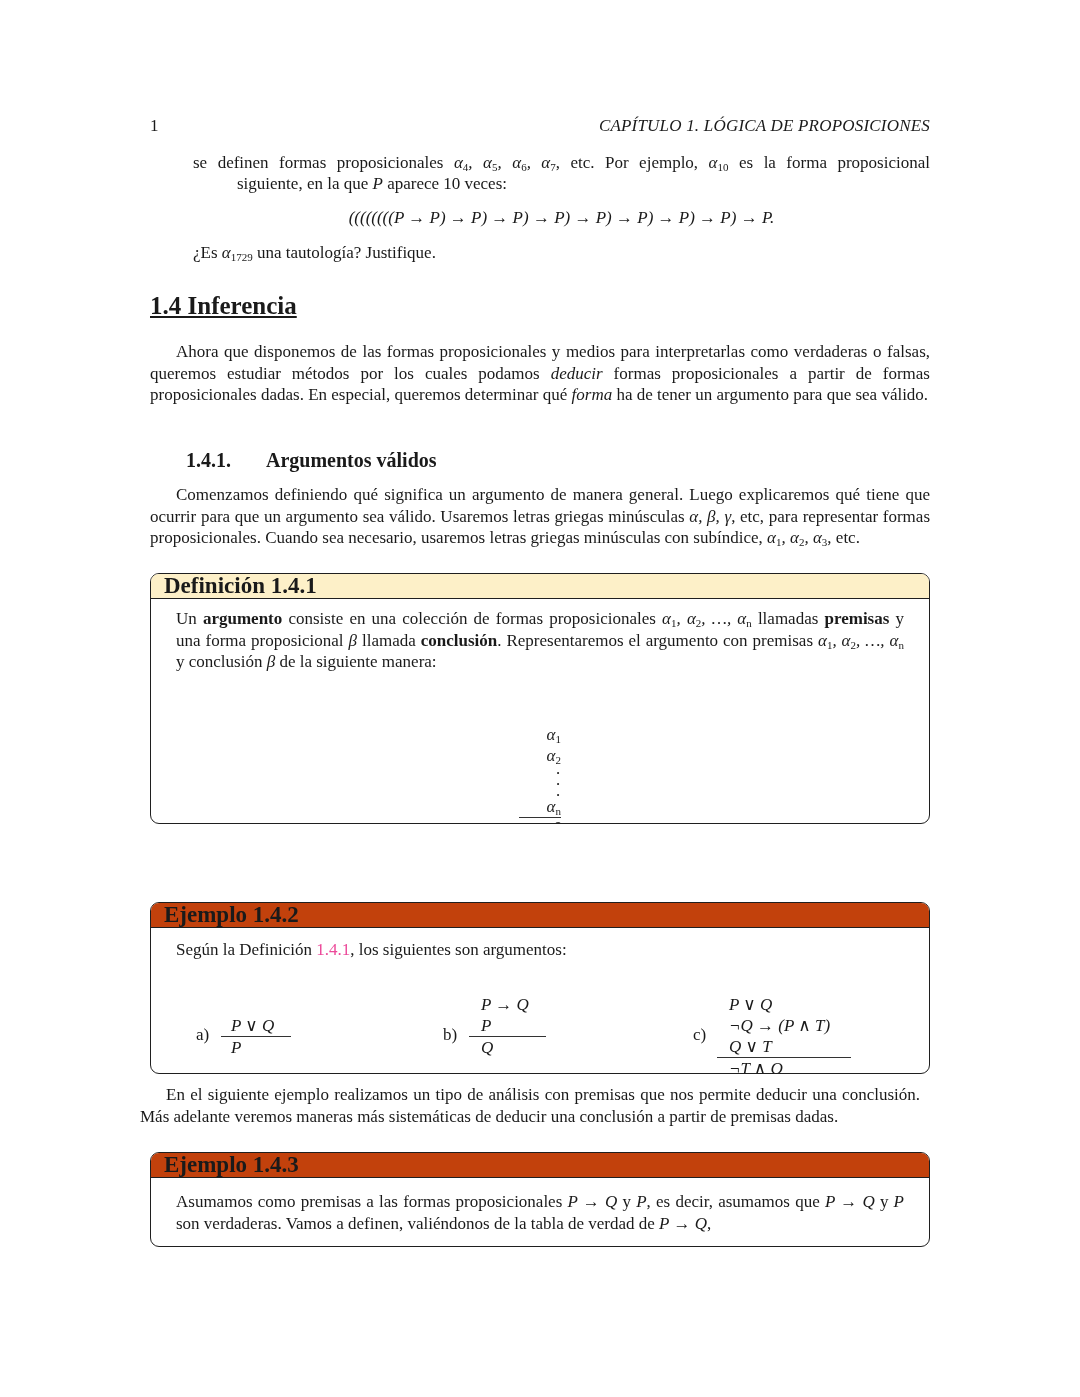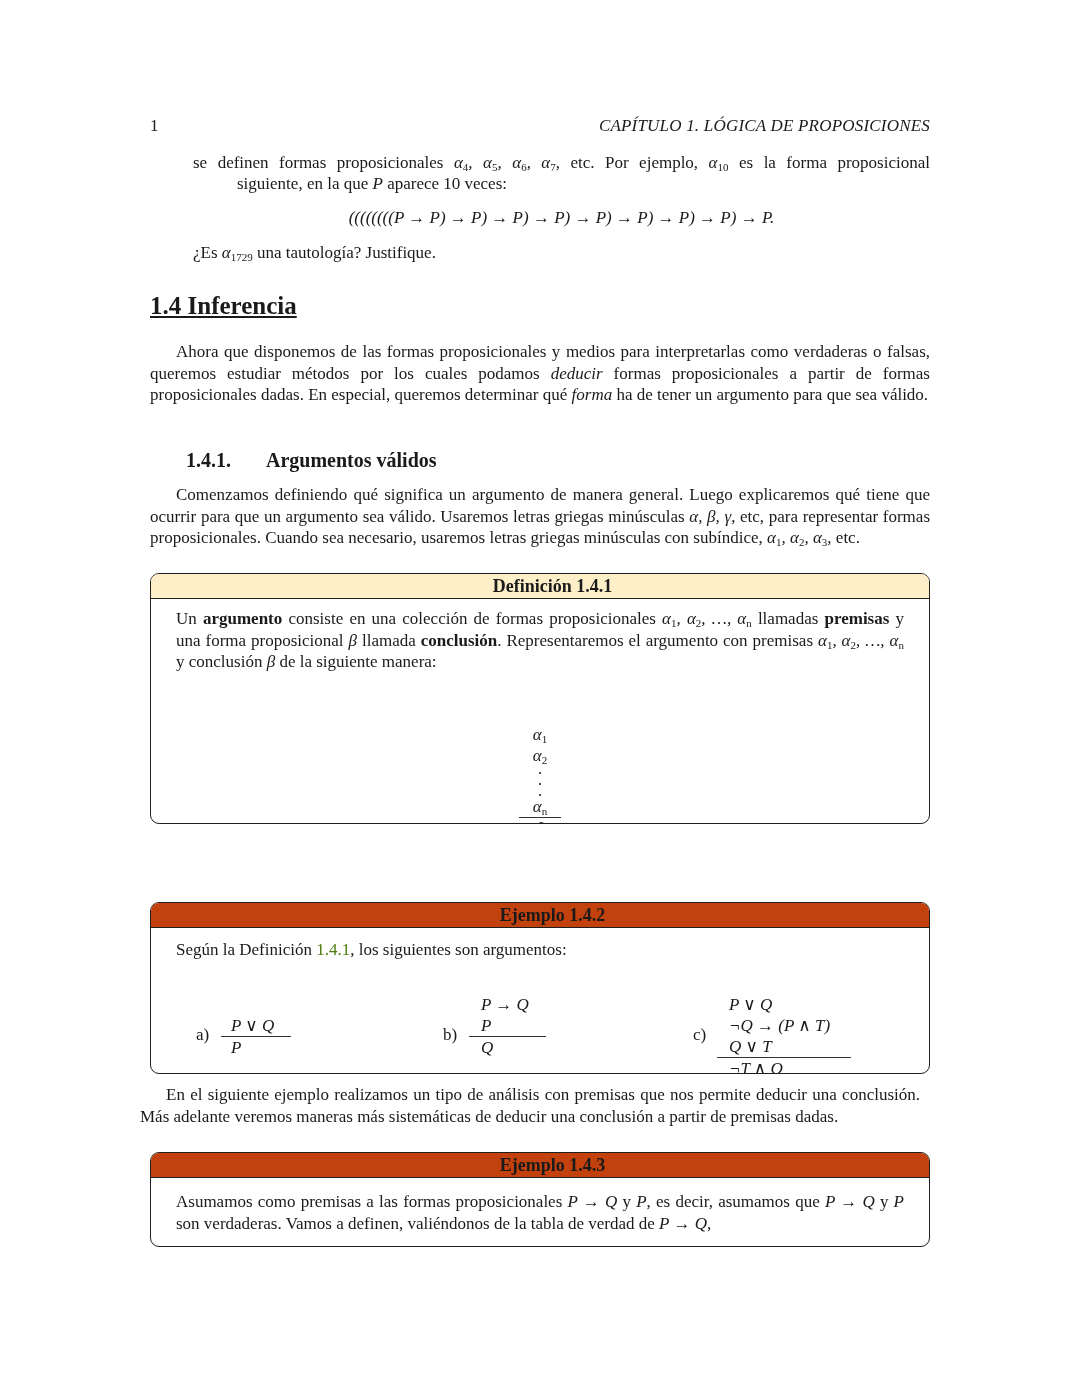--- a/index.html
+++ b/index.html
@@ -23,31 +23,31 @@
   .sec-title { font-size: 25px; font-weight: bold; text-decoration: underline; }
   .subsec-title { font-size: 20px; font-weight: bold; }
   .subsec-num { display: inline-block; width: 80px; margin-left: 36px; }
 
   .box {
     position: absolute; left: 150px; width: 778px;
     border: 1.3px solid #1f1f1f; border-radius: 9px; overflow: hidden; background: #fff;
   }
   .box-head {
     height: 24px; border-bottom: 1.3px solid #1f1f1f;
-    font-weight: bold; font-size: 18px; line-height: 24px; padding-left: 25px; text-align: center;
+    font-weight: bold; font-size: 23px; line-height: 24px; padding-left: 13px;
   }
   .box-def .box-head { background: #fdf0c8; }
   .box-ex .box-head { background: #c2410c; }
   .box-body { position: relative; padding: 0 25px; }
-  .ref-link { color: #4d7c0f; }
+  .ref-link { color: #ec4899; }
 
   .arg { position: absolute; font-size: 17px; line-height: 21px; }
   .arg .rule { border-top: 1px solid #333; }
   .arg-label { position: absolute; font-size: 17px; }
-  .center { text-align: center; }
+  .center { text-align: right; }
 </style>
 </head>
 <body>
 
 <div class="page">
 
   <div class="abs running-head">
     <span class="page-number">1</span>
     <span class="chapter-title">CAPÍTULO 1.  LÓGICA DE PROPOSICIONES</span>
   </div>

